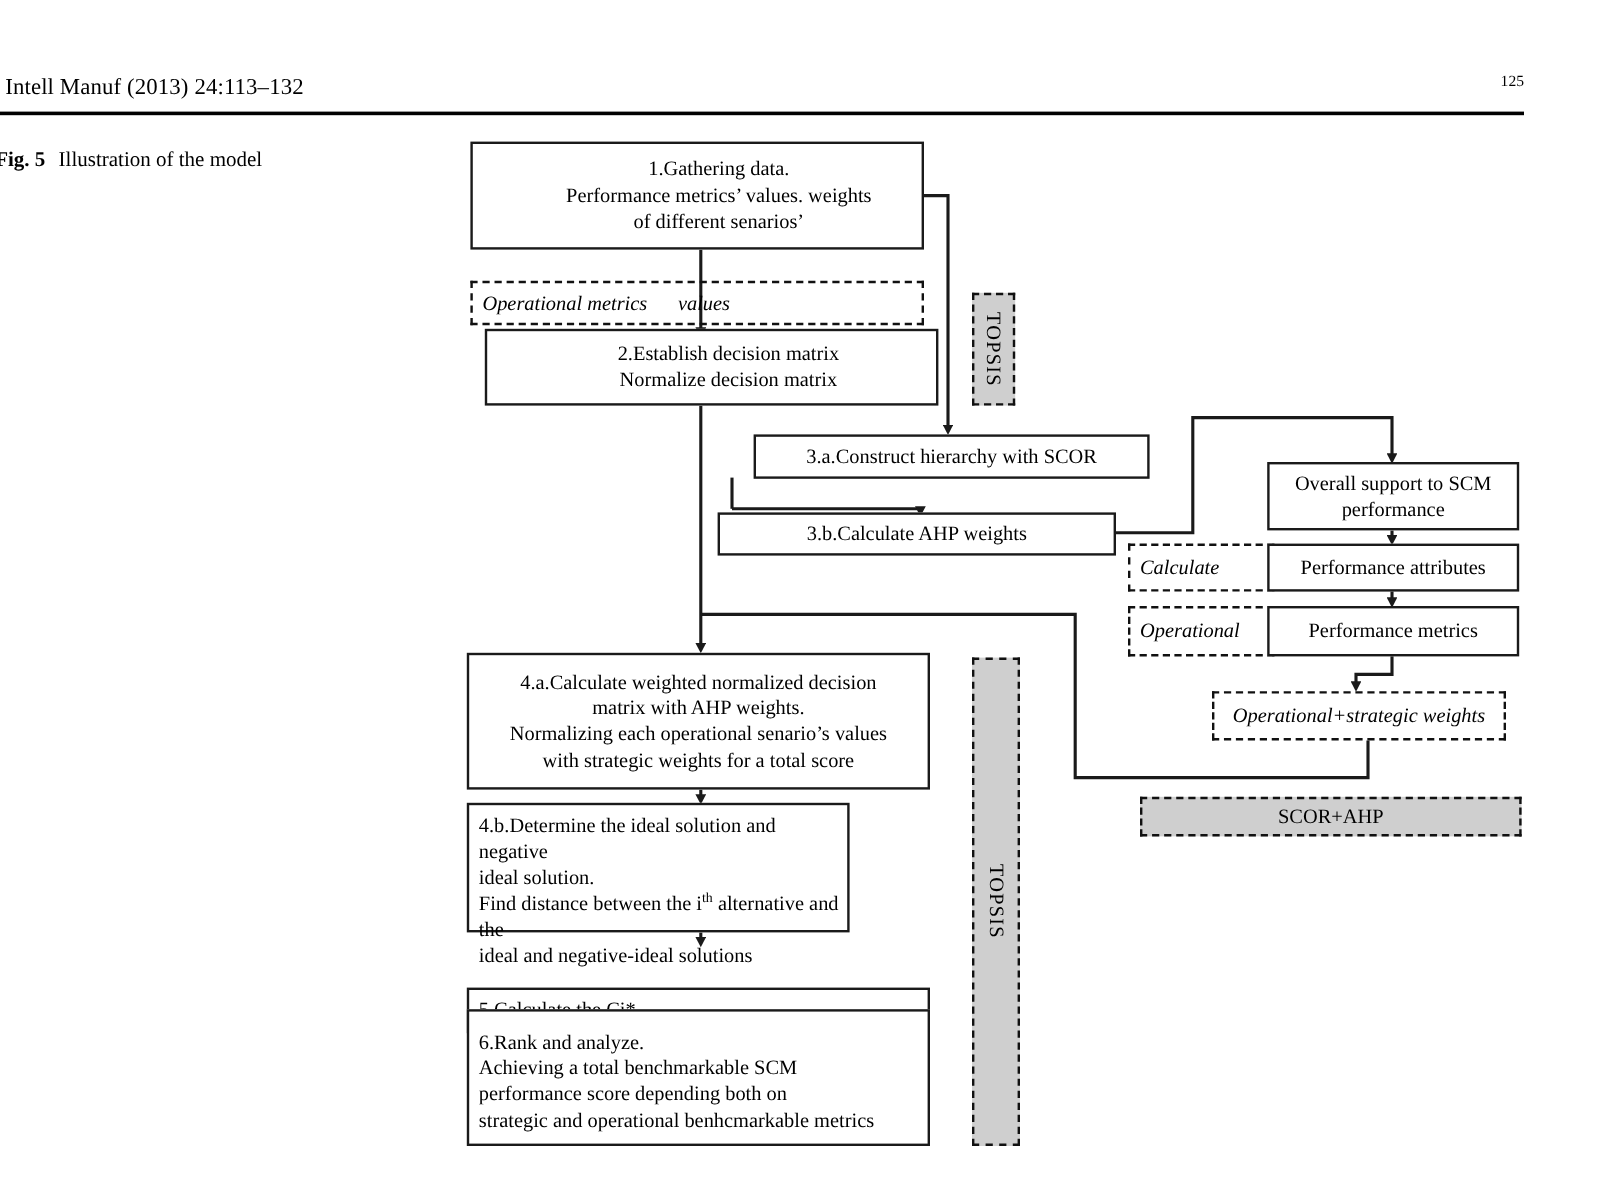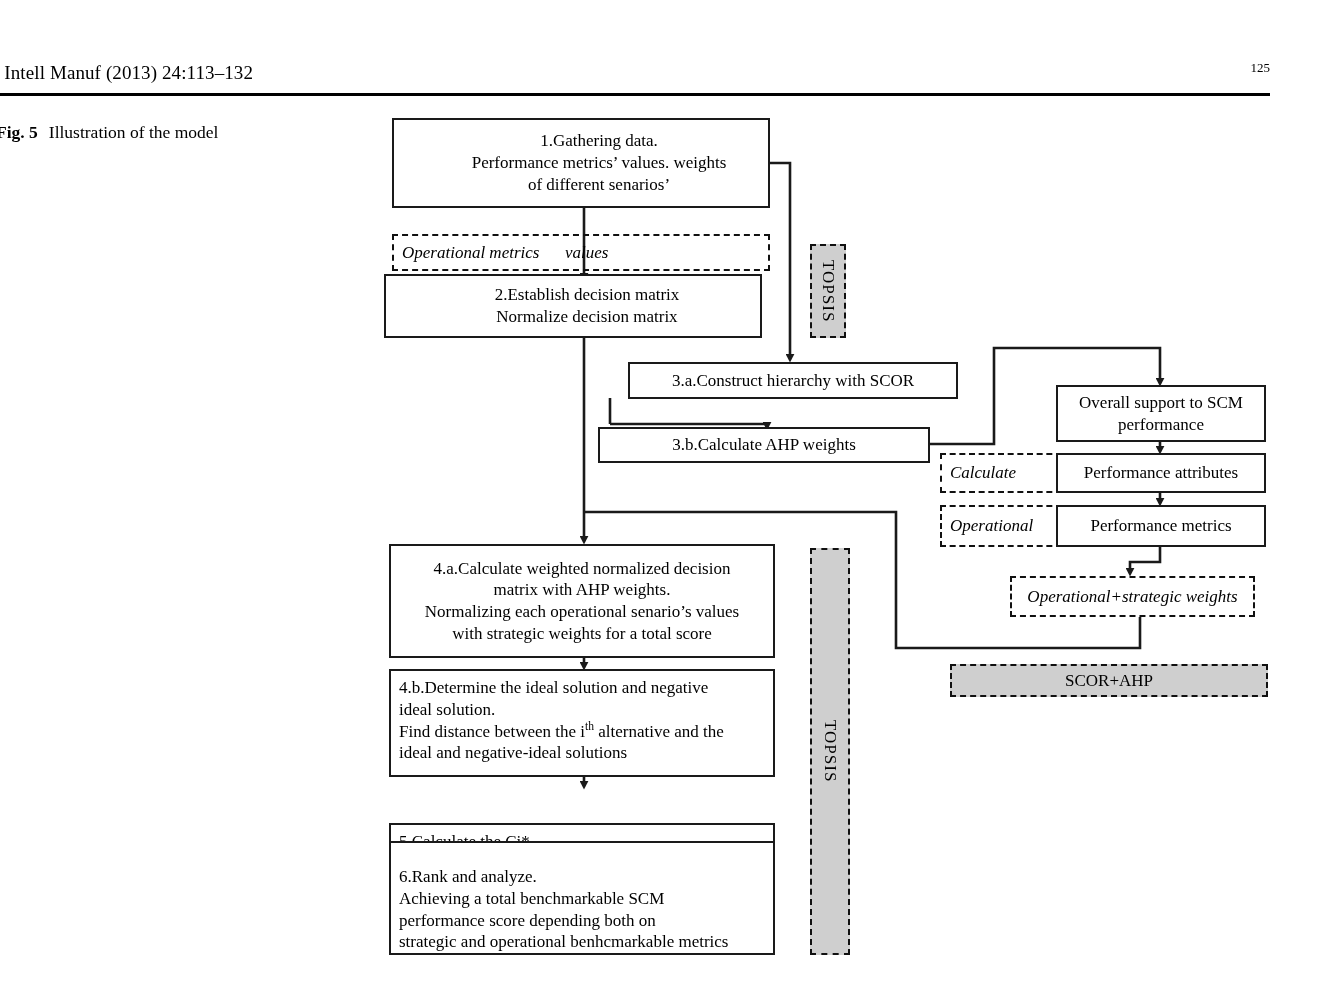--- a/index.html
+++ b/index.html
@@ -166,21 +166,21 @@
   <div class="node solid" style="left:392px; top:118px; width:378px; height:90px;">
     <span style="white-space:pre-line;margin-left:36px;">1.Gathering data.
 Performance metrics’ values. weights
 of different senarios’</span>
   </div>
 
   <div class="node dashed left-align italic" style="left:392px; top:234px; width:378px; height:37px;">
     <span style="white-space:pre;">Operational metrics      values</span>
   </div>
 
-  <div class="node solid" style="left:384px; top:274px; width:378px; height:64px;padding-left:28px;">
+  <div class="node solid" style="left:404px; top:274px; width:378px; height:64px;padding-left:28px;">
     <span style="white-space:pre-line;">2.Establish decision matrix
 Normalize decision matrix</span>
   </div>
 
   <div class="node dashed shaded" style="left:810px; top:244px; width:36px; height:94px;">
     <span class="vertical-label">TOPSIS</span>
   </div>
 
   <div class="node solid" style="left:628px; top:362px; width:330px; height:37px;">
     <span>3.a.Construct hierarchy with SCOR</span>
@@ -219,34 +219,34 @@
     <span>SCOR+AHP</span>
   </div>
 
   <div class="node solid" style="left:389px; top:544px; width:386px; height:114px;">
     <span style="white-space:pre-line;">4.a.Calculate weighted normalized decision
 matrix with AHP weights.
 Normalizing each operational senario’s values
 with strategic weights for a total score</span>
   </div>
 
-  <div class="node solid left-align" style="left:389px; top:669px; width:386px; height:108px; justify-content:flex-start; align-items:flex-start; padding-top:6px;">
+  <div class="node solid left-align" style="left:389px; top:669px; width:319px; height:108px; justify-content:flex-start; align-items:flex-start; padding-top:6px;">
     <div style="text-align:left;">
       <div>4.b.Determine the ideal solution and negative</div>
       <div>ideal solution.</div>
       <div><span>Find distance between the i</span><sup>th</sup><span> alternative and the</span></div>
       <div>ideal and negative-ideal solutions</div>
     </div>
   </div>
 
   <div class="node solid left-align" style="left:389px; top:788px; width:386px; height:38px;margin-top:35px;">
     <span>5.Calculate  the Ci*</span>
   </div>
 
-  <div class="node solid left-align" style="left:389px; top:841px; width:386px; height:114px; align-items:flex-end; padding-top:6px;">
+  <div class="node solid left-align" style="left:389px; top:841px; width:386px; height:114px; align-items:center; padding-top:6px;">
     <span style="white-space:pre-line;">6.Rank and analyze.
 Achieving a total benchmarkable SCM
 performance score depending both on
  strategic and operational benhcmarkable metrics</span>
   </div>
 
   <div class="node dashed shaded" style="left:810px; top:548px; width:40px; height:407px;">
     <span class="vertical-label">TOPSIS</span>
   </div>
 

